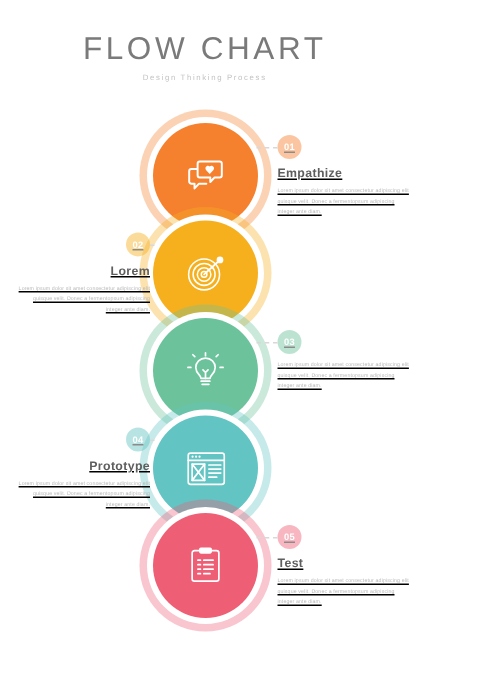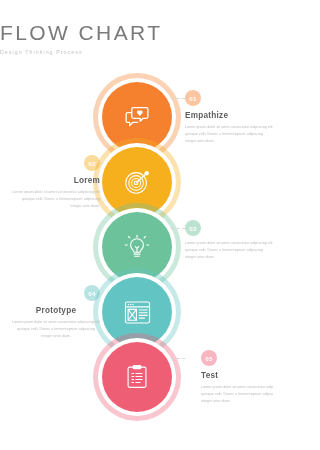--- a/index.html
+++ b/index.html
@@ -6,21 +6,21 @@
   body{
     width:273px;height:450px;
     background:#ffffff;
     font-family:"Liberation Sans", sans-serif;
     overflow:hidden;
     position:relative;
   }
   #stage{position:relative;width:273px;height:450px;overflow:hidden;}
 
   
-  .header{position:absolute;left:0;top:22px;width:273px;}
+  .header{position:absolute;left:0;top:22px;width:273px;text-align:center;}
   .title{
     font-size:21px;letter-spacing:2.4px;color:#7a7a7a;
     font-weight:400;line-height:1;
   }
   .subtitle{
     margin-top:6px;font-size:5.2px;letter-spacing:1.1px;
     color:#c3c3c3;font-weight:400;
   }
 
   
@@ -42,21 +42,21 @@
   }
   .disc svg{display:block;}
 
   
   .connector{
     position:absolute;top:0;height:1px;
     border-top:1px dashed #d8d8d8;
   }
 
   
-  .block{position:absolute;width:88px;}
+  .block{position:absolute;width:88px;text-decoration:underline;}
   .block.right{text-align:left;}
   .block.left{text-align:right;}
 
   .badge{
     width:16px;height:16px;border-radius:50%;
     display:flex;align-items:center;justify-content:center;
     font-size:6.2px;font-weight:700;color:#ffffff;
     letter-spacing:.2px;
   }
   .block.right .badge{margin-left:0;}
@@ -153,41 +153,41 @@
       <circle cx="6.6" cy="7.7" r=".75" fill="#fff" stroke="none"></circle>
       <circle cx="9" cy="7.7" r=".75" fill="#fff" stroke="none"></circle>
       <circle cx="11.4" cy="7.7" r=".75" fill="#fff" stroke="none"></circle>
       <rect x="6.3" y="12.8" width="8.6" height="11.2"></rect>
       <path d="M6.3 12.8 14.9 24M14.9 12.8 6.3 24"></path>
       <path d="M17.8 13.4h8.2M17.8 16.2h8.2M17.8 19h8.2M17.8 21.8h5.4"></path>
     </svg>
           </span>
         </div>
       </div>
-      <div class="block left" style="top: 285px; left: 12px; text-align: center;">
+      <div class="block left" style="top: 285px; left: 12px;">
         <div class="badge" style="background: rgb(98, 196, 195); opacity: 0.45;">04</div>
         <div class="heading">Prototype</div>
         <div class="bodytext">Lorem ipsum dolor sit amet consectetur adipiscing elit quisque velit. Donec a fermentopsum adipiscing integer ante diam.</div>
       </div>
       <div class="connector" style="top: 293px; left: 100px; width: 3px;"></div>
       <div class="node" style="top: 333px;">
         <div class="ring" style="background: rgb(238, 95, 118);"></div>
         <div class="gap"></div>
         <div class="disc" style="background: rgb(238, 95, 118);">
           <span>
             <svg width="30" height="30" viewBox="0 0 32 32" fill="none" stroke="#fff" stroke-width="1.2" stroke-linecap="round" stroke-linejoin="round">
       <path d="M11.4 5.4H8.2A1.7 1.7 0 0 0 6.5 7.1v18.3a1.7 1.7 0 0 0 1.7 1.7h15.6a1.7 1.7 0 0 0 1.7-1.7V7.1a1.7 1.7 0 0 0-1.7-1.7h-3.2"></path>
       <rect x="11.4" y="3.2" width="9.2" height="4.4" rx="1.3" fill="#fff" stroke="none"></rect>
       <path d="M10.6 12.2h1.8M10.6 15.4h1.8M10.6 18.6h1.8M10.6 21.8h1.8"></path>
       <path d="M14.8 12.2h6.6M14.8 15.4h6.6M14.8 18.6h6.6M14.8 21.8h4.4"></path>
     </svg>
           </span>
         </div>
       </div>
-      <div class="block right" style="top: 350px; left: 185px; margin-left: 16px;">
+      <div class="block right" style="top: 350px; left: 185px;">
         <div class="badge" style="background: rgb(238, 95, 118); opacity: 0.45;">05</div>
         <div class="heading">Test</div>
         <div class="bodytext">Lorem ipsum dolor sit amet consectetur adipiscing elit quisque velit. Donec a fermentopsum adipiscing integer ante diam.</div>
       </div>
       <div class="connector" style="top: 358px; left: 171px; width: 14px;"></div>
     </div>
 
 </div>
 
 </body></html>

